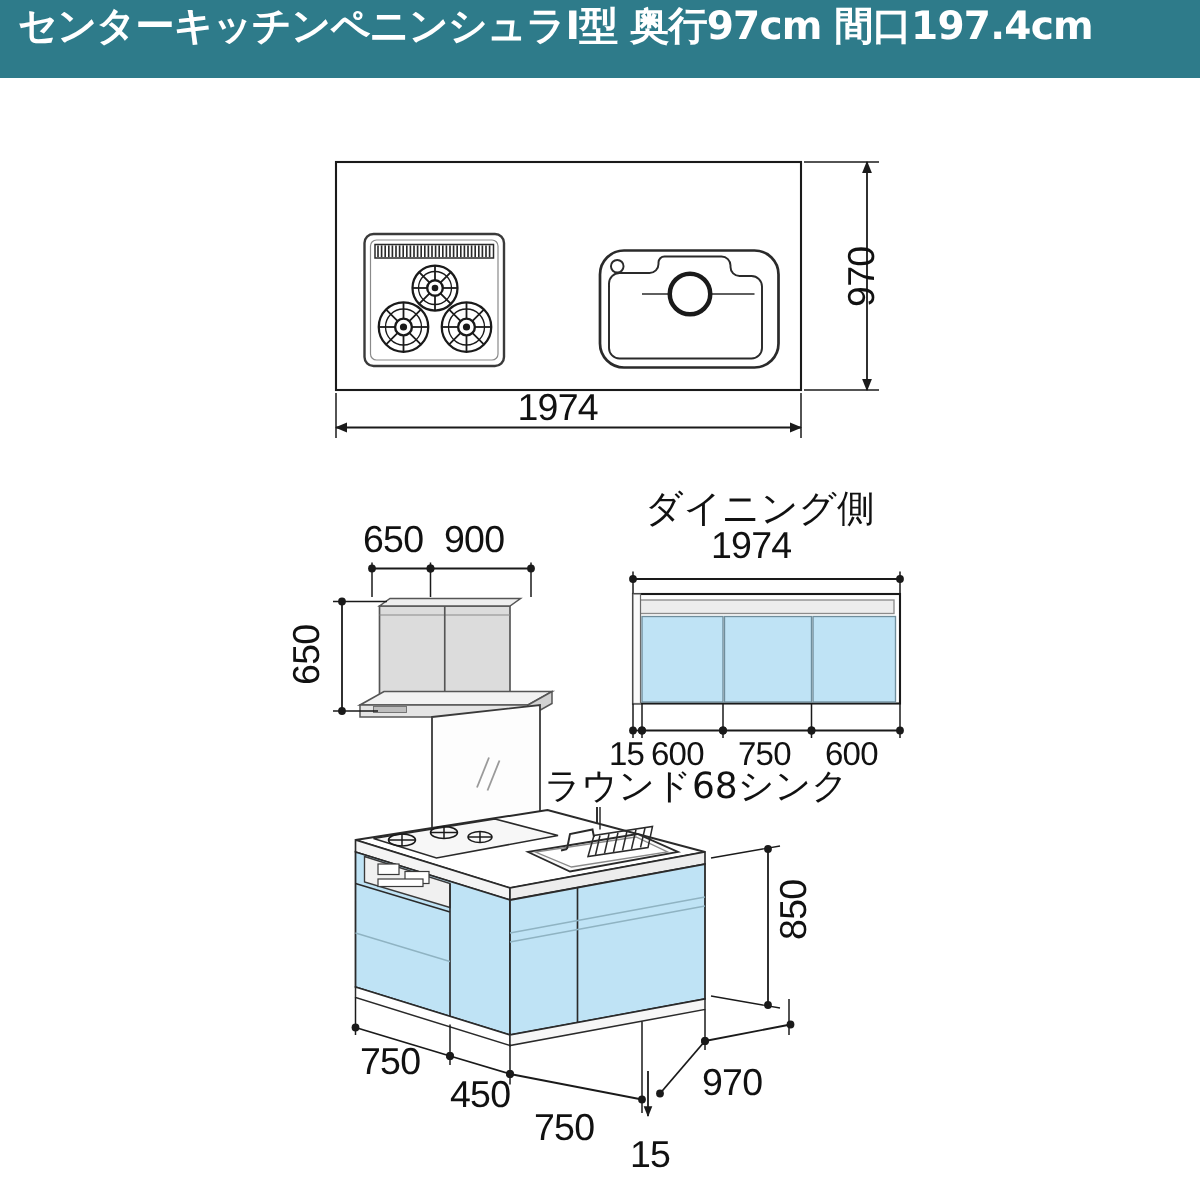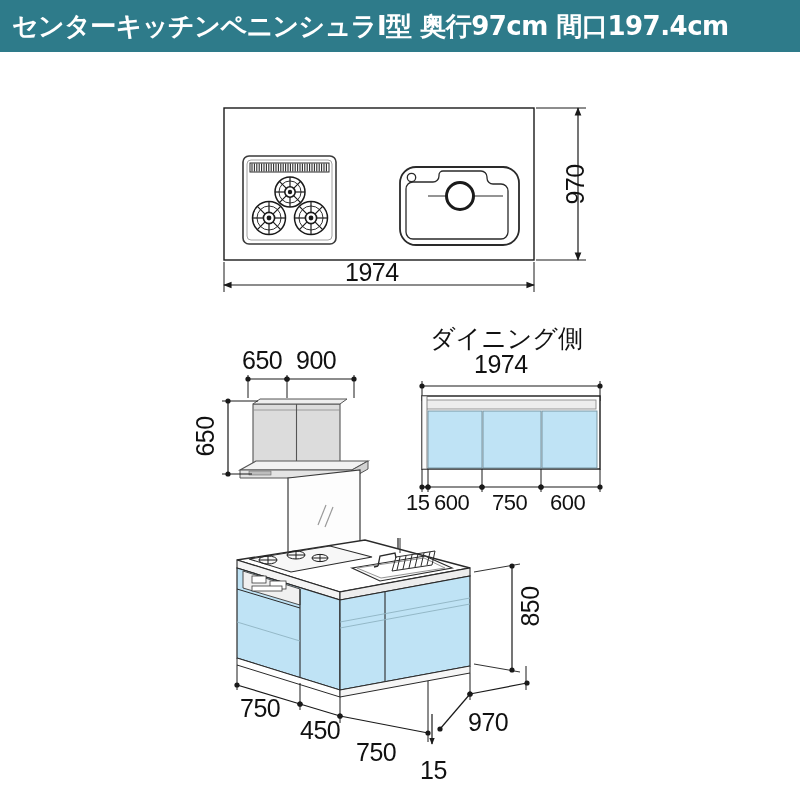--- a/index.html
+++ b/index.html
@@ -10,21 +10,21 @@
     font-family:"Liberation Sans","DejaVu Sans",sans-serif;
     overflow:hidden;
     position:relative;
   }
   #page{position:relative;width:800px;height:800px;}
 
   
   .header-bar{
     position:absolute;left:0;top:0;width:800px;height:52px;
     background:#2e7b8a;
-    display:flex;align-items:center;
+    display:flex;align-items:flex-start;
   }
   .header-title{
     color:#ffffff;
     font-size:26px;
     font-weight:bold;
     letter-spacing:-0.5px;
     padding-left:12px;
     white-space:nowrap;
     font-family:"DejaVu Sans","Liberation Sans",sans-serif;
   }
@@ -362,20 +362,21 @@
   <div class="dim" style="left:296px;top:346px;text-align:right;">900</div>
   <div class="dim vert" style="left:175px;top:422px;width:60px;text-align:center;">650</div>
 
   <div class="jp" style="left:430px;top:322px;font-size:25px;">ダイニング側</div>
   <div class="dim" style="left:474px;top:350px;">1974</div>
   <div class="dim small" style="left:406px;top:490px;">15</div>
   <div class="dim small" style="left:434px;top:490px;">600</div>
   <div class="dim small" style="left:492px;top:490px;">750</div>
   <div class="dim small" style="left:550px;top:490px;">600</div>
 
+  <div class="jp" style="left:363px;top:508px;font-size:24px;">ラウンド68シンク</div>
 
   <div class="dim vert" style="left:500px;top:592px;width:60px;text-align:center;">850</div>
   <div class="dim" style="left:240px;top:694px;">750</div>
   <div class="dim" style="left:300px;top:716px;text-align:right;">450</div>
   <div class="dim" style="left:356px;top:738px;">750</div>
   <div class="dim" style="left:420px;top:756px;">15</div>
   <div class="dim" style="left:468px;top:708px;">970</div>
 
 </div>
 

